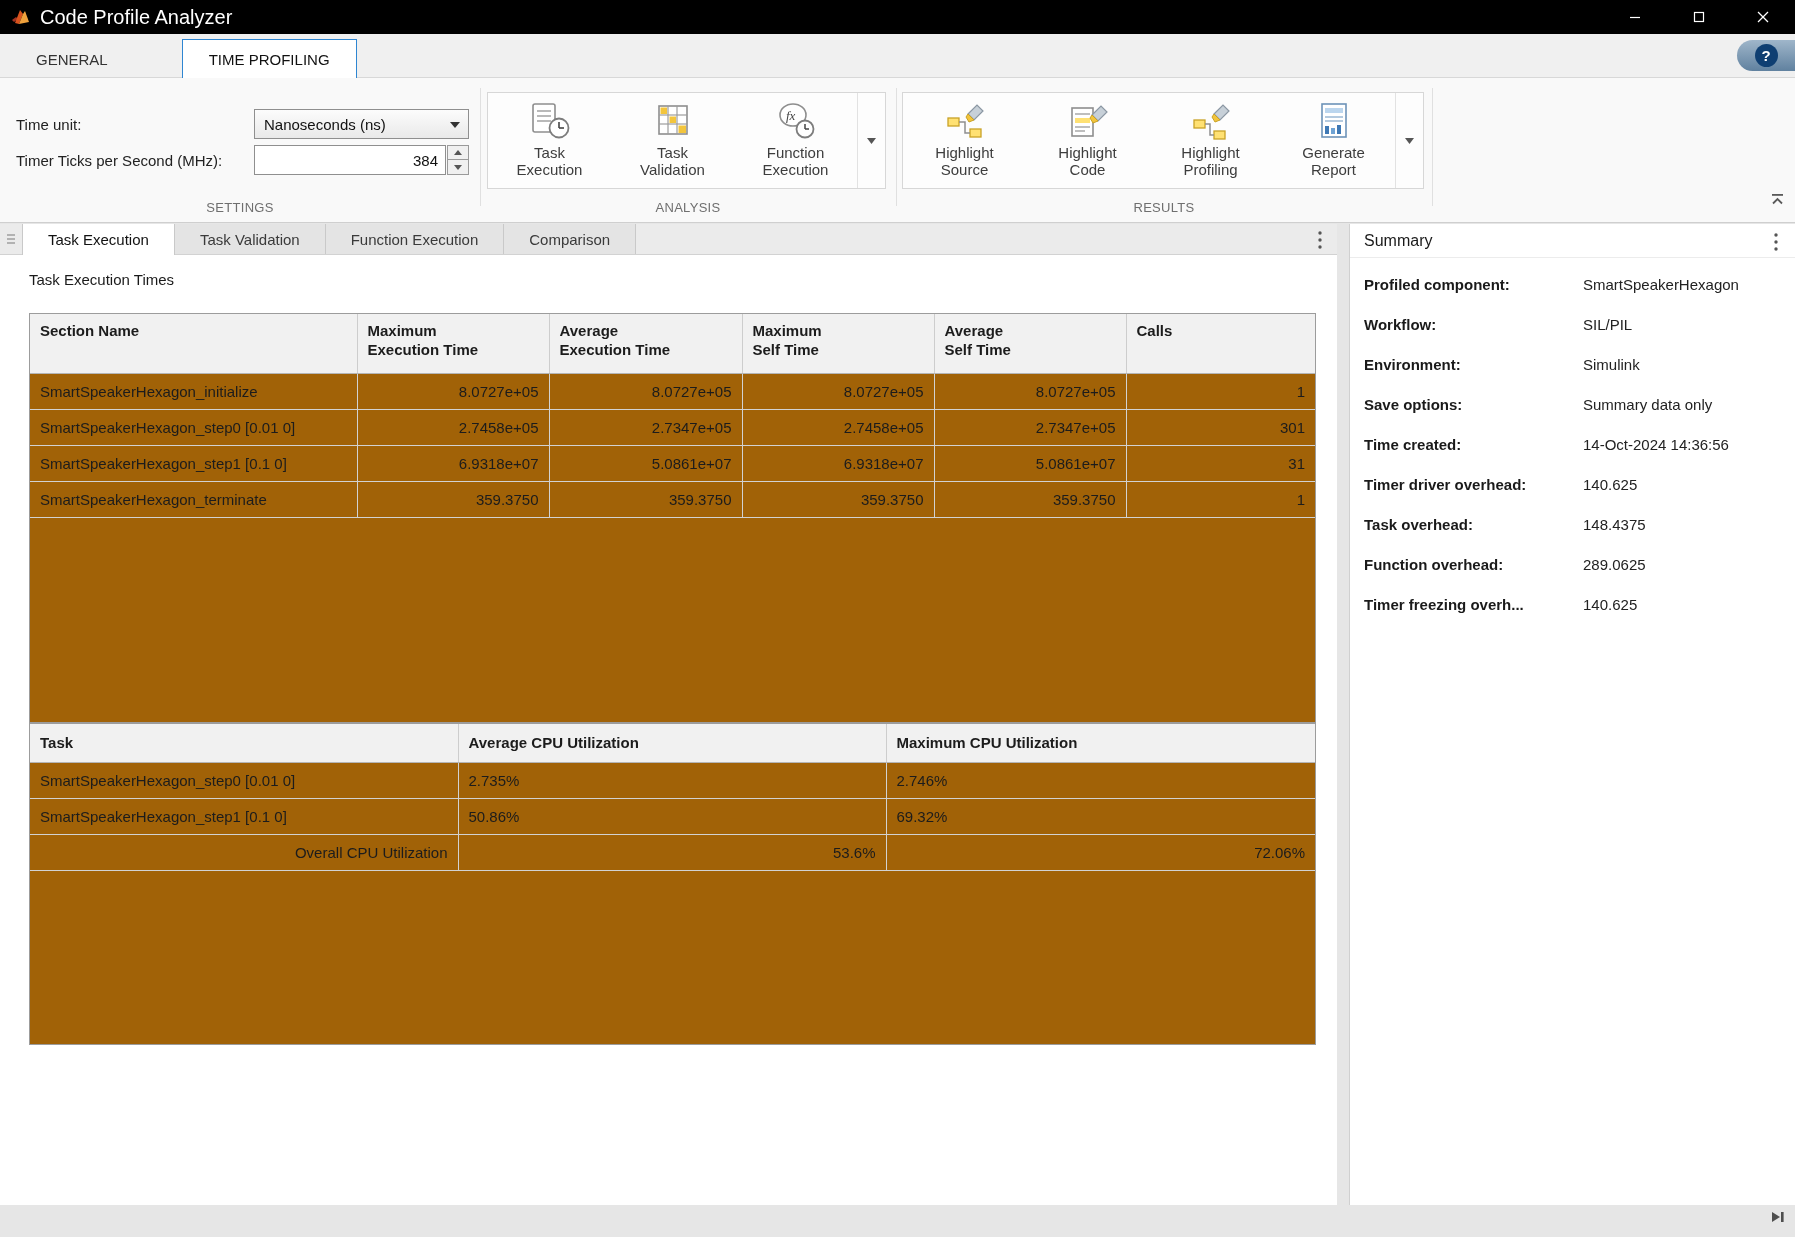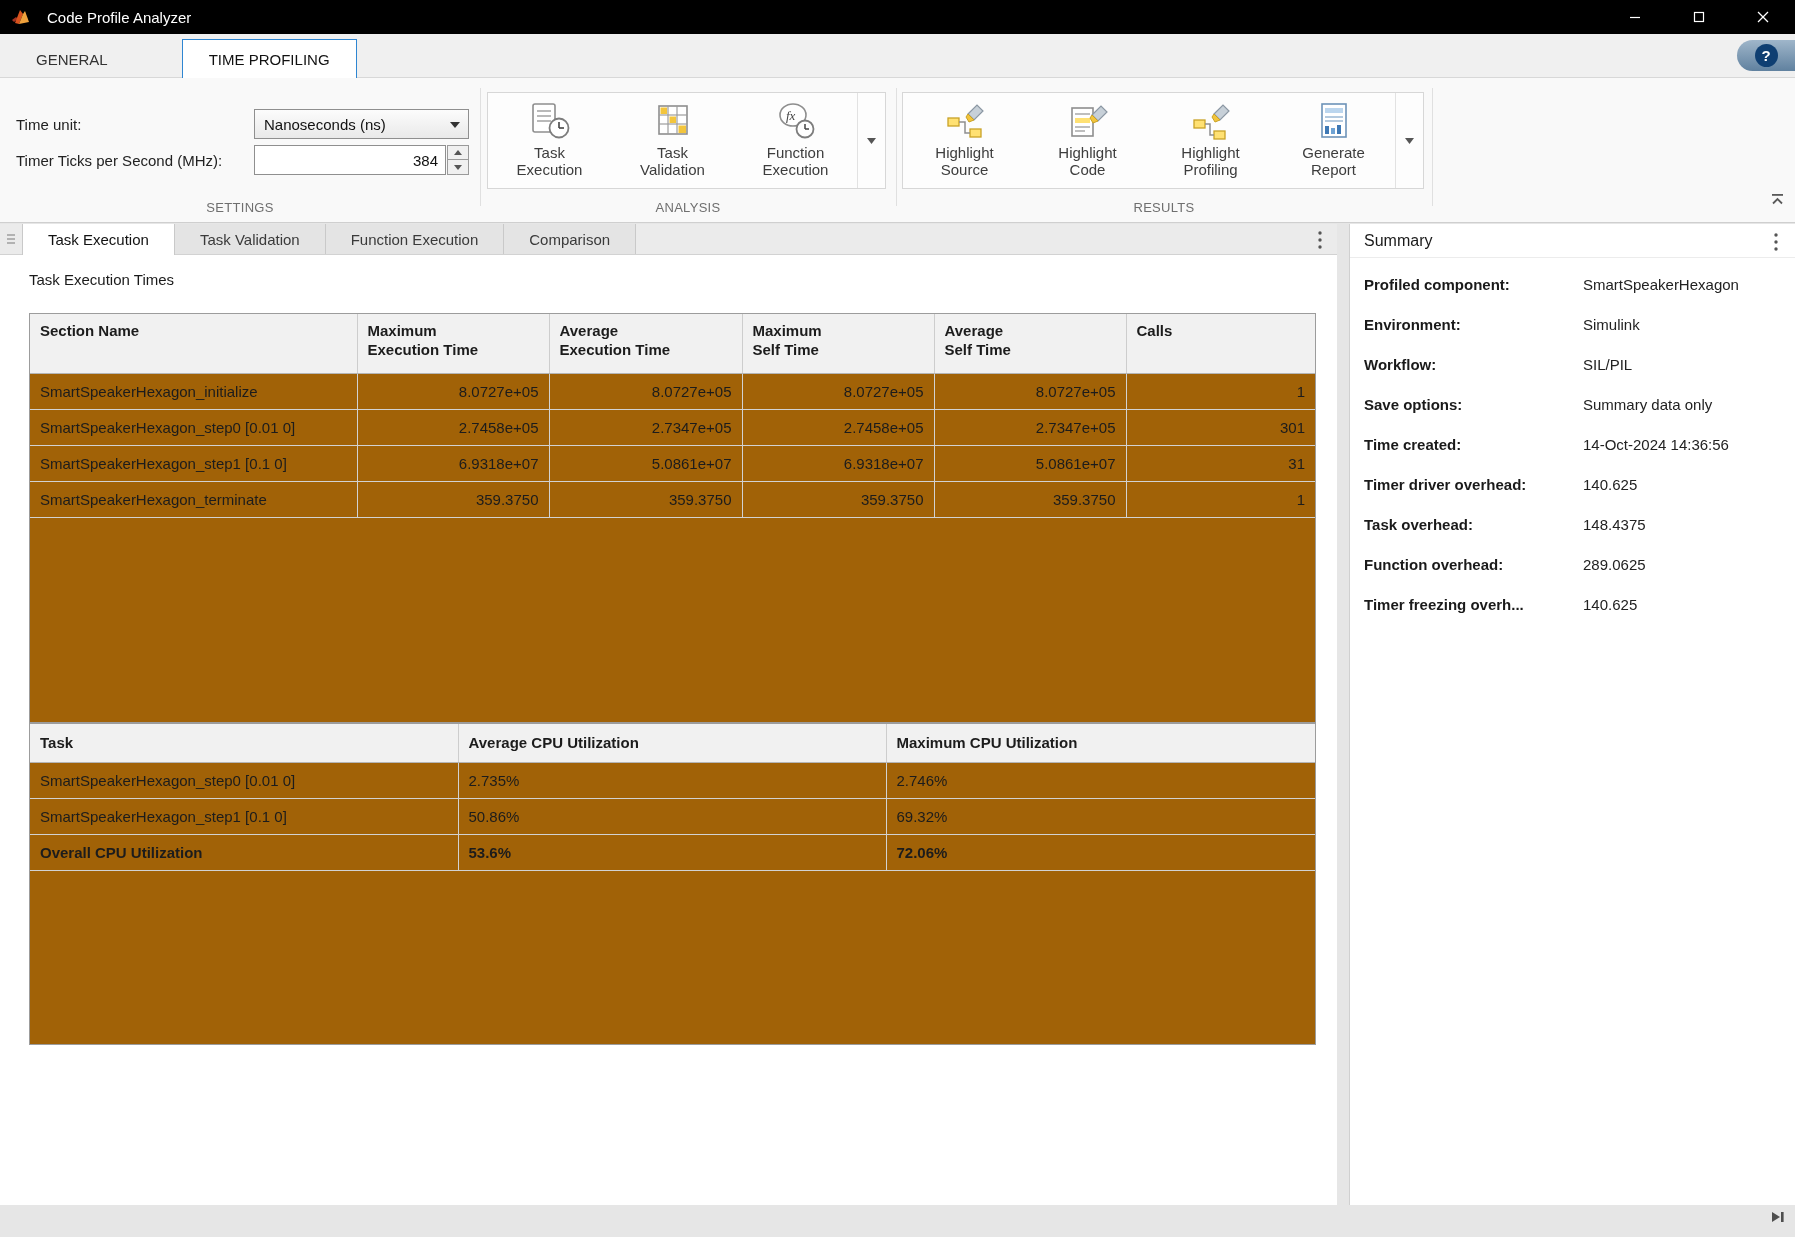--- a/index.html
+++ b/index.html
@@ -5,21 +5,21 @@
   * { box-sizing: border-box; margin:0; padding:0; }
   body {
     width:1795px; height:1237px; position:relative; overflow:hidden;
     font-family:"Liberation Sans", sans-serif; background:#e6e6e6;
     -webkit-font-smoothing:antialiased;
   }
   
   .titlebar { position:absolute; top:0; left:0; width:100%; height:34px; background:#000;
     display:flex; align-items:center; color:#fff; }
   .logo { margin-left:12px; flex:0 0 auto; }
-  .title { margin-left:17px; font-size:15px; }
+  .title { margin-left:10px; font-size:20px; }
   .win-controls { margin-left:auto; display:flex; height:100%; }
   .win-btn { width:64px; height:100%; display:flex; align-items:center; justify-content:center; cursor:default; }
   
   .ribbon-tabbar { position:absolute; top:34px; left:0; width:100%; height:44px; background:#f0f0f0;
     border-bottom:1px solid #d8d8d8; display:flex; align-items:flex-end; padding-left:10px;gap:48px; }
   .ribbon-tab { height:34px; line-height:34px; padding:0 26px; font-size:15px; color:#333; }
   .ribbon-tab.active { background:#fff; border:1px solid #2e86d2; border-bottom:none;
     height:39px; line-height:39px; margin-bottom:-1px; color:#111; }
   .help-btn { position:absolute; right:0; top:6px; width:58px; height:31px;
     border-radius:16px 0 0 16px; background:linear-gradient(#9fb6ca,#60819f);
@@ -75,21 +75,21 @@
   table.tbl { border-collapse:collapse; width:100%; table-layout:fixed; font-size:15px; color:#1c1c1c; }
   .tbl th { background:#f1f1f1; font-weight:bold; text-align:left; vertical-align:top;
     padding:7px 10px; border-right:1px solid #cdcdcd; border-bottom:1px solid #b5b5b5;
     white-space:pre-line; line-height:19px; }
   .exec .tbl th { height:59px; }
   .cpu .tbl th { height:38px; padding-top:9px; }
   .tbl td { height:36px; padding:0 10px; border-right:1px solid #d2d2d2; border-bottom:1px solid #d2d2d2;
     overflow:hidden; white-space:nowrap; }
   .tbl th:last-child, .tbl td:last-child { border-right:none; }
   .tbl .r { text-align:right; }
-  .bold-row td { font-weight:bold; }
+  .bold-row td { font-weight:normal;text-align:right; }
   
   .right-pane { position:absolute; left:1349px; top:1px; width:446px; height:981px; background:#fff;
     border-left:1px solid #d0d0d0; }
   .summary-header { height:34px; display:flex; align-items:center; padding-left:14px;
     font-size:16px; color:#1a1a1a; position:relative; border-bottom:1px solid #ececec; }
   .summary-kebab { position:absolute; right:16px; top:8px; }
   .summary-rows { padding-top:6px; }
   .srow { display:flex; align-items:center; height:40px; padding-left:14px; font-size:15px; }
   .srow .sl { width:219px; font-weight:bold; color:#1a1a1a; white-space:nowrap; overflow:hidden; flex:0 0 219px; }
   .srow .sv { color:#222; white-space:nowrap; }
@@ -413,26 +413,26 @@
             <circle cx="3" cy="17" r="1.7" fill="#555"></circle>
           </svg>
       </span>
     </div>
     <div class="summary-rows">
       <div class="srow">
           <span class="sl">Profiled component:</span>
           <span class="sv">SmartSpeakerHexagon</span>
         </div>
       <div class="srow">
+          <span class="sl">Workflow:</span>
+          <span class="sv">SIL/PIL</span>
+        </div>
+      <div class="srow">
           <span class="sl">Environment:</span>
           <span class="sv">Simulink</span>
-        </div>
-      <div class="srow">
-          <span class="sl">Workflow:</span>
-          <span class="sv">SIL/PIL</span>
         </div>
       <div class="srow">
           <span class="sl">Save options:</span>
           <span class="sv">Summary data only</span>
         </div>
       <div class="srow">
           <span class="sl">Time created:</span>
           <span class="sv">14-Oct-2024 14:36:56</span>
         </div>
       <div class="srow">

